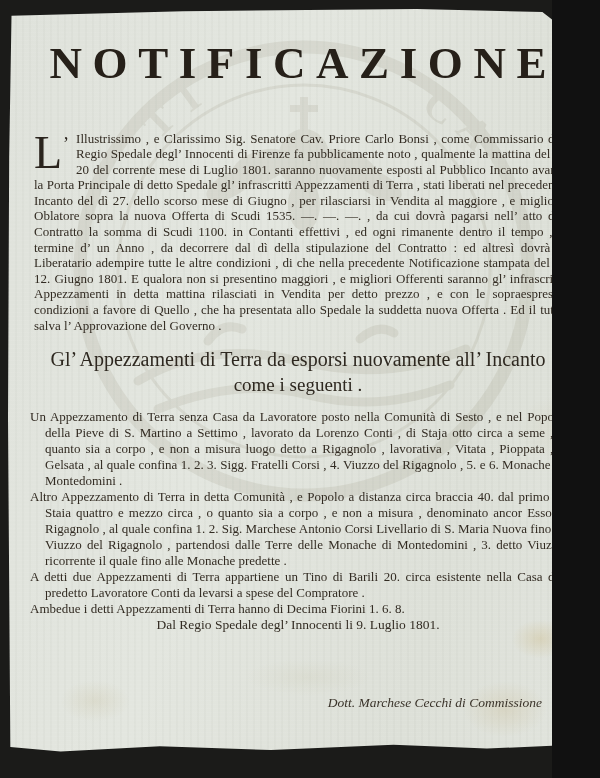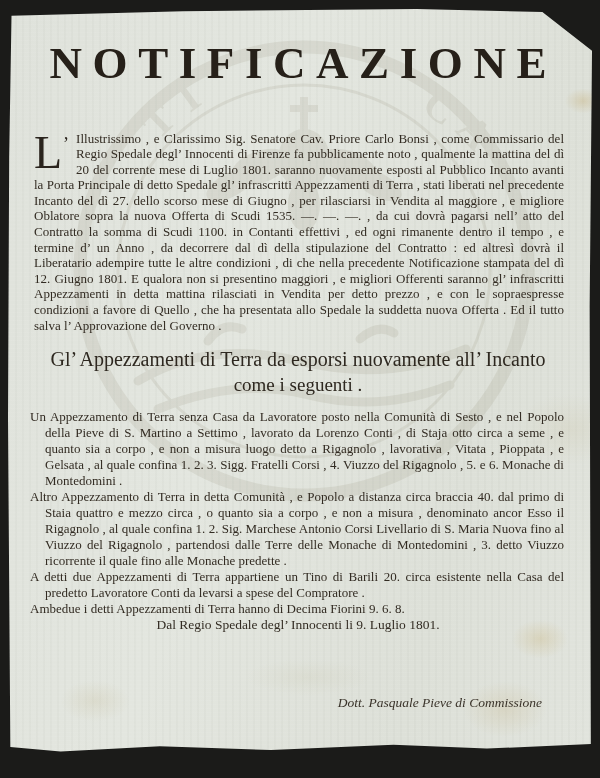--- a/index.html
+++ b/index.html
@@ -1,17 +1,17 @@
 <!DOCTYPE html>
 <html><head>
 <meta charset="utf-8">
 <style>
   html,body{margin:0;padding:0;background:#111;}
   .canvas{
-    position:relative;width:600px;height:778px;overflow:hidden;
+    position:relative;width:552px;height:778px;overflow:hidden;
     background:#1b1b19;
     font-family:"Liberation Serif", serif;
   }
   .paper{
     position:absolute;left:8px;top:9px;width:584px;height:744px;
     background:
       repeating-linear-gradient(90deg, rgba(120,125,112,0.04) 0 2px, rgba(0,0,0,0) 2px 7px),
       repeating-linear-gradient(0deg, rgba(255,255,255,0.05) 0 1px, rgba(0,0,0,0) 1px 4px),
       linear-gradient(105deg,#dfe2db 0%,#e3e6df 40%,#dde0d8 75%,#e1e4dd 100%);
     clip-path:polygon(0.6% 0.9%, 30% 0.3%, 70% 0%, 91.5% 0.4%, 100% 5.6%, 99.6% 40%, 99.8% 98.8%, 82% 99.4%, 66% 98.9%, 45% 99.6%, 26% 99.1%, 9% 99.8%, 0.4% 99.2%, 0 55%, 0.2% 20%);
@@ -96,22 +96,22 @@
 
       <div class="subtitle">
         <div>Gl’ Appezzamenti di Terra da esporsi nuovamente all’ Incanto</div>
         <div class="l2">come i seguenti .</div>
       </div>
 
       <div class="items">
         <div class="item">Un Appezzamento di Terra senza Casa da Lavoratore posto nella Comunità di Sesto , e nel Popolo della Pieve di S. Martino a Settimo , lavorato da Lorenzo Conti , di Staja otto circa a seme , e quanto sia a corpo , e non a misura luogo detto a Rigagnolo , lavorativa , Vitata , Pioppata , e Gelsata , al quale confina 1. 2. 3. Sigg. Fratelli Corsi , 4. Viuzzo del Rigagnolo , 5. e 6. Monache di Montedomini .</div>
         <div class="item">Altro Appezzamento di Terra in detta Comunità , e Popolo a distanza circa braccia 40. dal primo di Staia quattro e mezzo circa , o quanto sia a corpo , e non a misura , denominato ancor Esso il Rigagnolo , al quale confina 1. 2. Sig. Marchese Antonio Corsi Livellario di S. Maria Nuova fino al Viuzzo del Rigagnolo , partendosi dalle Terre delle Monache di Montedomini , 3. detto Viuzzo ricorrente il quale fino alle Monache predette .</div>
         <div class="item">A detti due Appezzamenti di Terra appartiene un Tino di Barili 20. circa esistente nella Casa del predetto Lavoratore Conti da levarsi a spese del Compratore .</div>
-        <div class="item">Ambedue i detti Appezzamenti di Terra hanno di Decima Fiorini 9. 6. 8.</div>
+        <div class="item">Ambedue i detti Appezzamenti di Terra hanno di Decima Fiorini 1. 6. 8.</div>
       </div>
 
       <div class="dateline">Dal Regio Spedale degl’ Innocenti li 9. Luglio 1801.</div>
 
-      <div class="signature">Dott. Pasquale Pieve di Commissione</div>
+      <div class="signature">Dott. Marchese Cecchi di Commissione</div>
 
     </div>
   </div>
 </div>
 
 </body></html>

